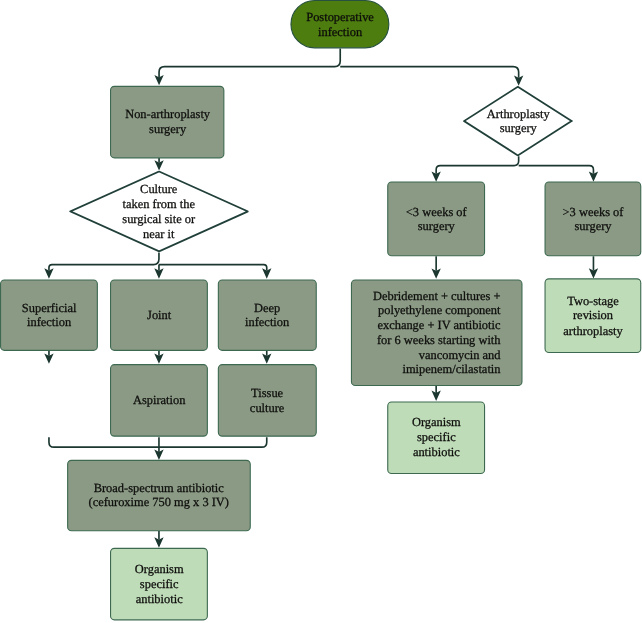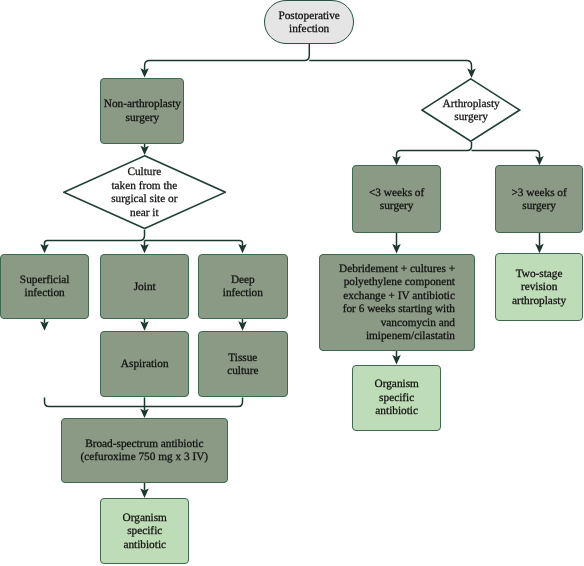--- a/index.html
+++ b/index.html
@@ -2,21 +2,21 @@
 <html><head>
 <meta charset="utf-8">
 <title>Postoperative infection flowchart</title>
 <style>
   html,body{margin:0;padding:0;background:#fff;}
   body{width:584px;height:566px;overflow:hidden;font-family:"Liberation Serif",serif;-webkit-font-smoothing:antialiased;text-rendering:geometricPrecision;}
   #canvas{position:relative;width:584px;height:566px;background:#ffffff;}
   svg#edges{position:absolute;left:0;top:0;width:584px;height:566px;}
   .node{position:absolute;box-sizing:border-box;display:flex;align-items:center;justify-content:center;text-align:center;color:#0f0f0d;border:1.35px solid #3c6950;border-radius:4px;}
   .node .lbl{line-height:1.195;white-space:nowrap;-webkit-text-stroke:0.25px #0f0f0d;transform:translate3d(0,1.3px,0);}
-  .dark{background:#e5e5e5;color:#0b0b09;border-color:#27523f;}
+  .dark{background:#4d7c0f;color:#0b0b09;border-color:#27523f;}
   .med{background:#8b9a85;}
   .light{background:#bfdcb8;}
   .diamond{position:absolute;display:flex;align-items:center;justify-content:center;text-align:center;color:#0f0f0d;}
   .diamond .lbl{position:relative;z-index:2;line-height:1.195;white-space:nowrap;-webkit-text-stroke:0.25px #0f0f0d;transform:translate3d(0,1.3px,0);}
   .diamond > svg{position:absolute;left:0;top:0;}
 </style>
 </head>
 <body>
 
 <div id="canvas">
@@ -54,21 +54,21 @@
       <path d="M 539.5 232.9 L 539.5 245.89999999999998" fill="none" stroke="#1b3730" stroke-width="1.5" stroke-linecap="butt"></path>
       <path d="M 539.5 253.2 L 535.25 243.79999999999998 Q 537.715 244.95499999999998 539.5 245.89999999999998 Q 541.285 244.95499999999998 543.75 243.79999999999998 Z" fill="#1b3730" stroke="none"></path>
       <path d="M 396.5 350.8 L 396.5 357.20000000000005" fill="none" stroke="#1b3730" stroke-width="1.5" stroke-linecap="butt"></path>
       <path d="M 396.5 364.5 L 392.25 355.1 Q 394.715 356.255 396.5 357.20000000000005 Q 398.285 356.255 400.75 355.1 Z" fill="#1b3730" stroke="none"></path>
     </svg>
 
   <div class="node dark" style="left:264.3px;top:0px;width:89.7px;height:44.1px;border-radius:22px;font-size:11.3px;">
       <span class="lbl">Postoperative<br>infection</span>
     </div>
 
-  <div class="node med" style="left:100.4px;top:77.6px;width:84px;height:66px;font-size:11.3px;">
+  <div class="node med" style="left:100.4px;top:77.6px;width:104px;height:66px;font-size:11.3px;">
       <span class="lbl">Non-arthroplasty<br>surgery</span>
     </div>
 
   <div class="diamond" style="left:62.7px;top:155.1px;width:163.3px;height:74.4px;font-size:11.3px;">
     <svg width="163.3" height="74.4" viewBox="0 0 163.3 74.4">
         <polygon points="81.65,0.85 162.45,37.2 81.65,73.55 0.85,37.2" fill="#ffffff" stroke="#21403a" stroke-width="1.6"></polygon>
       </svg>
     <span class="lbl">Culture<br>taken from the<br>surgical site or<br>near it</span>
   </div>
 

